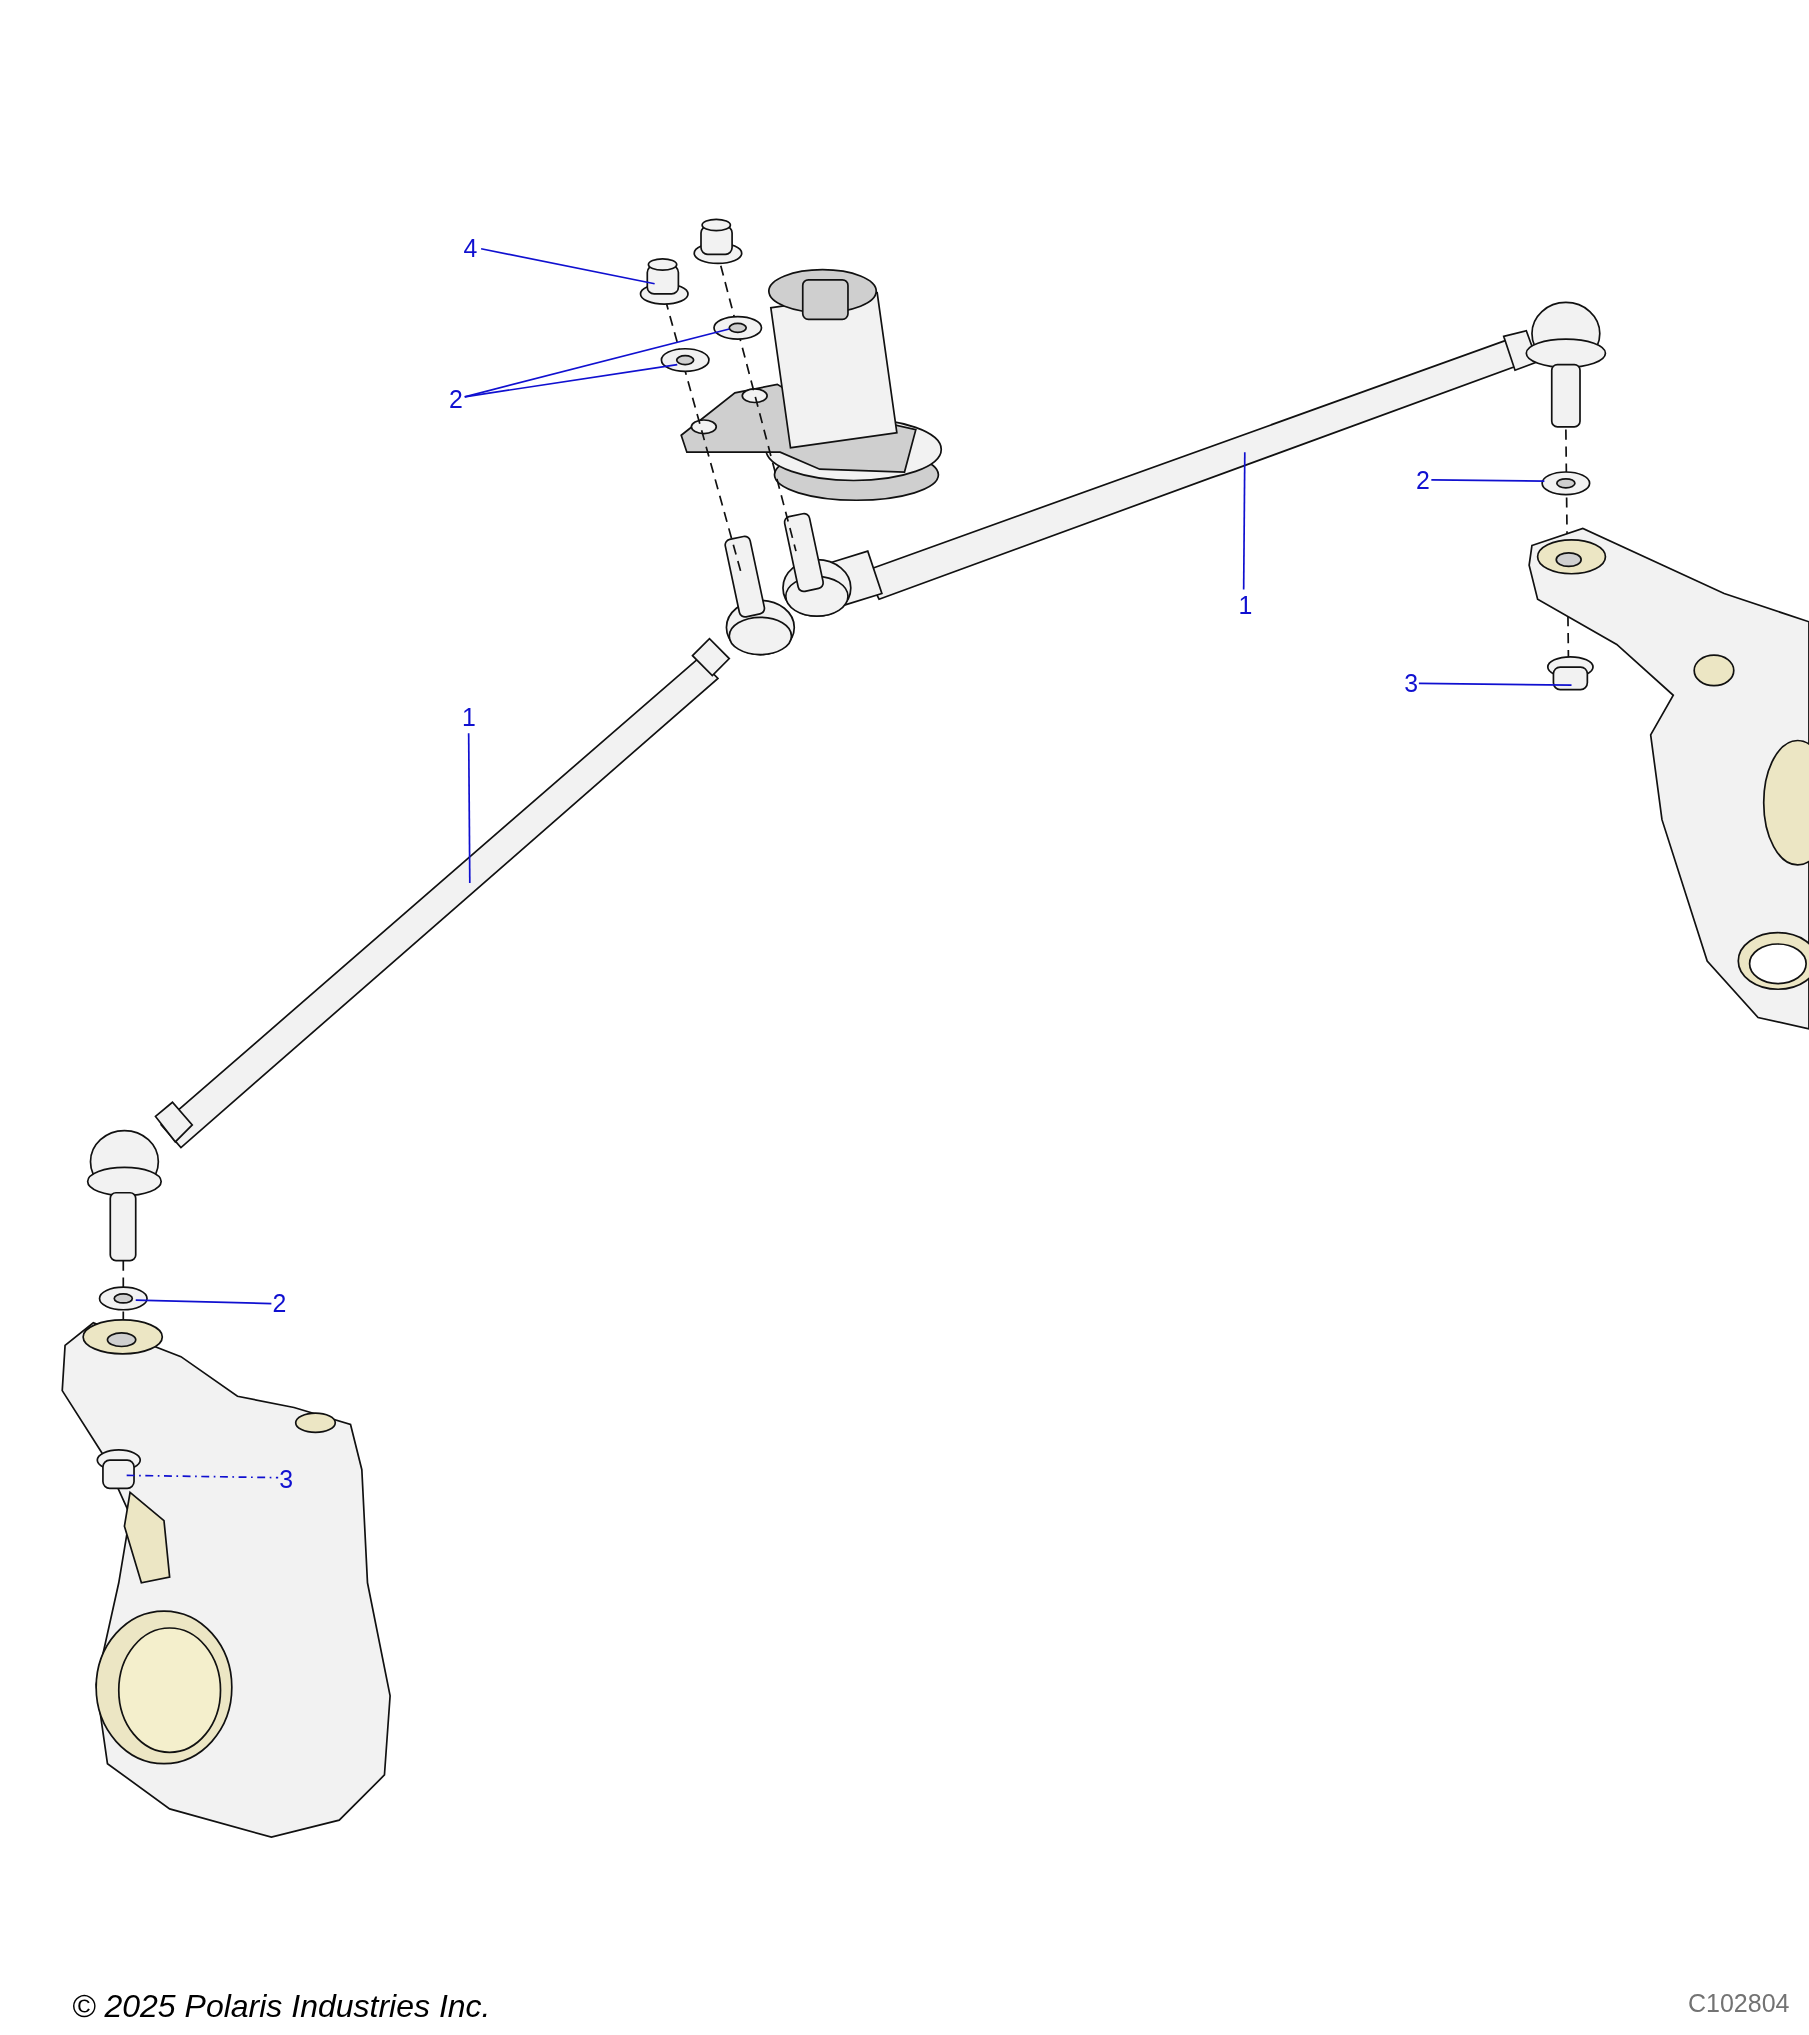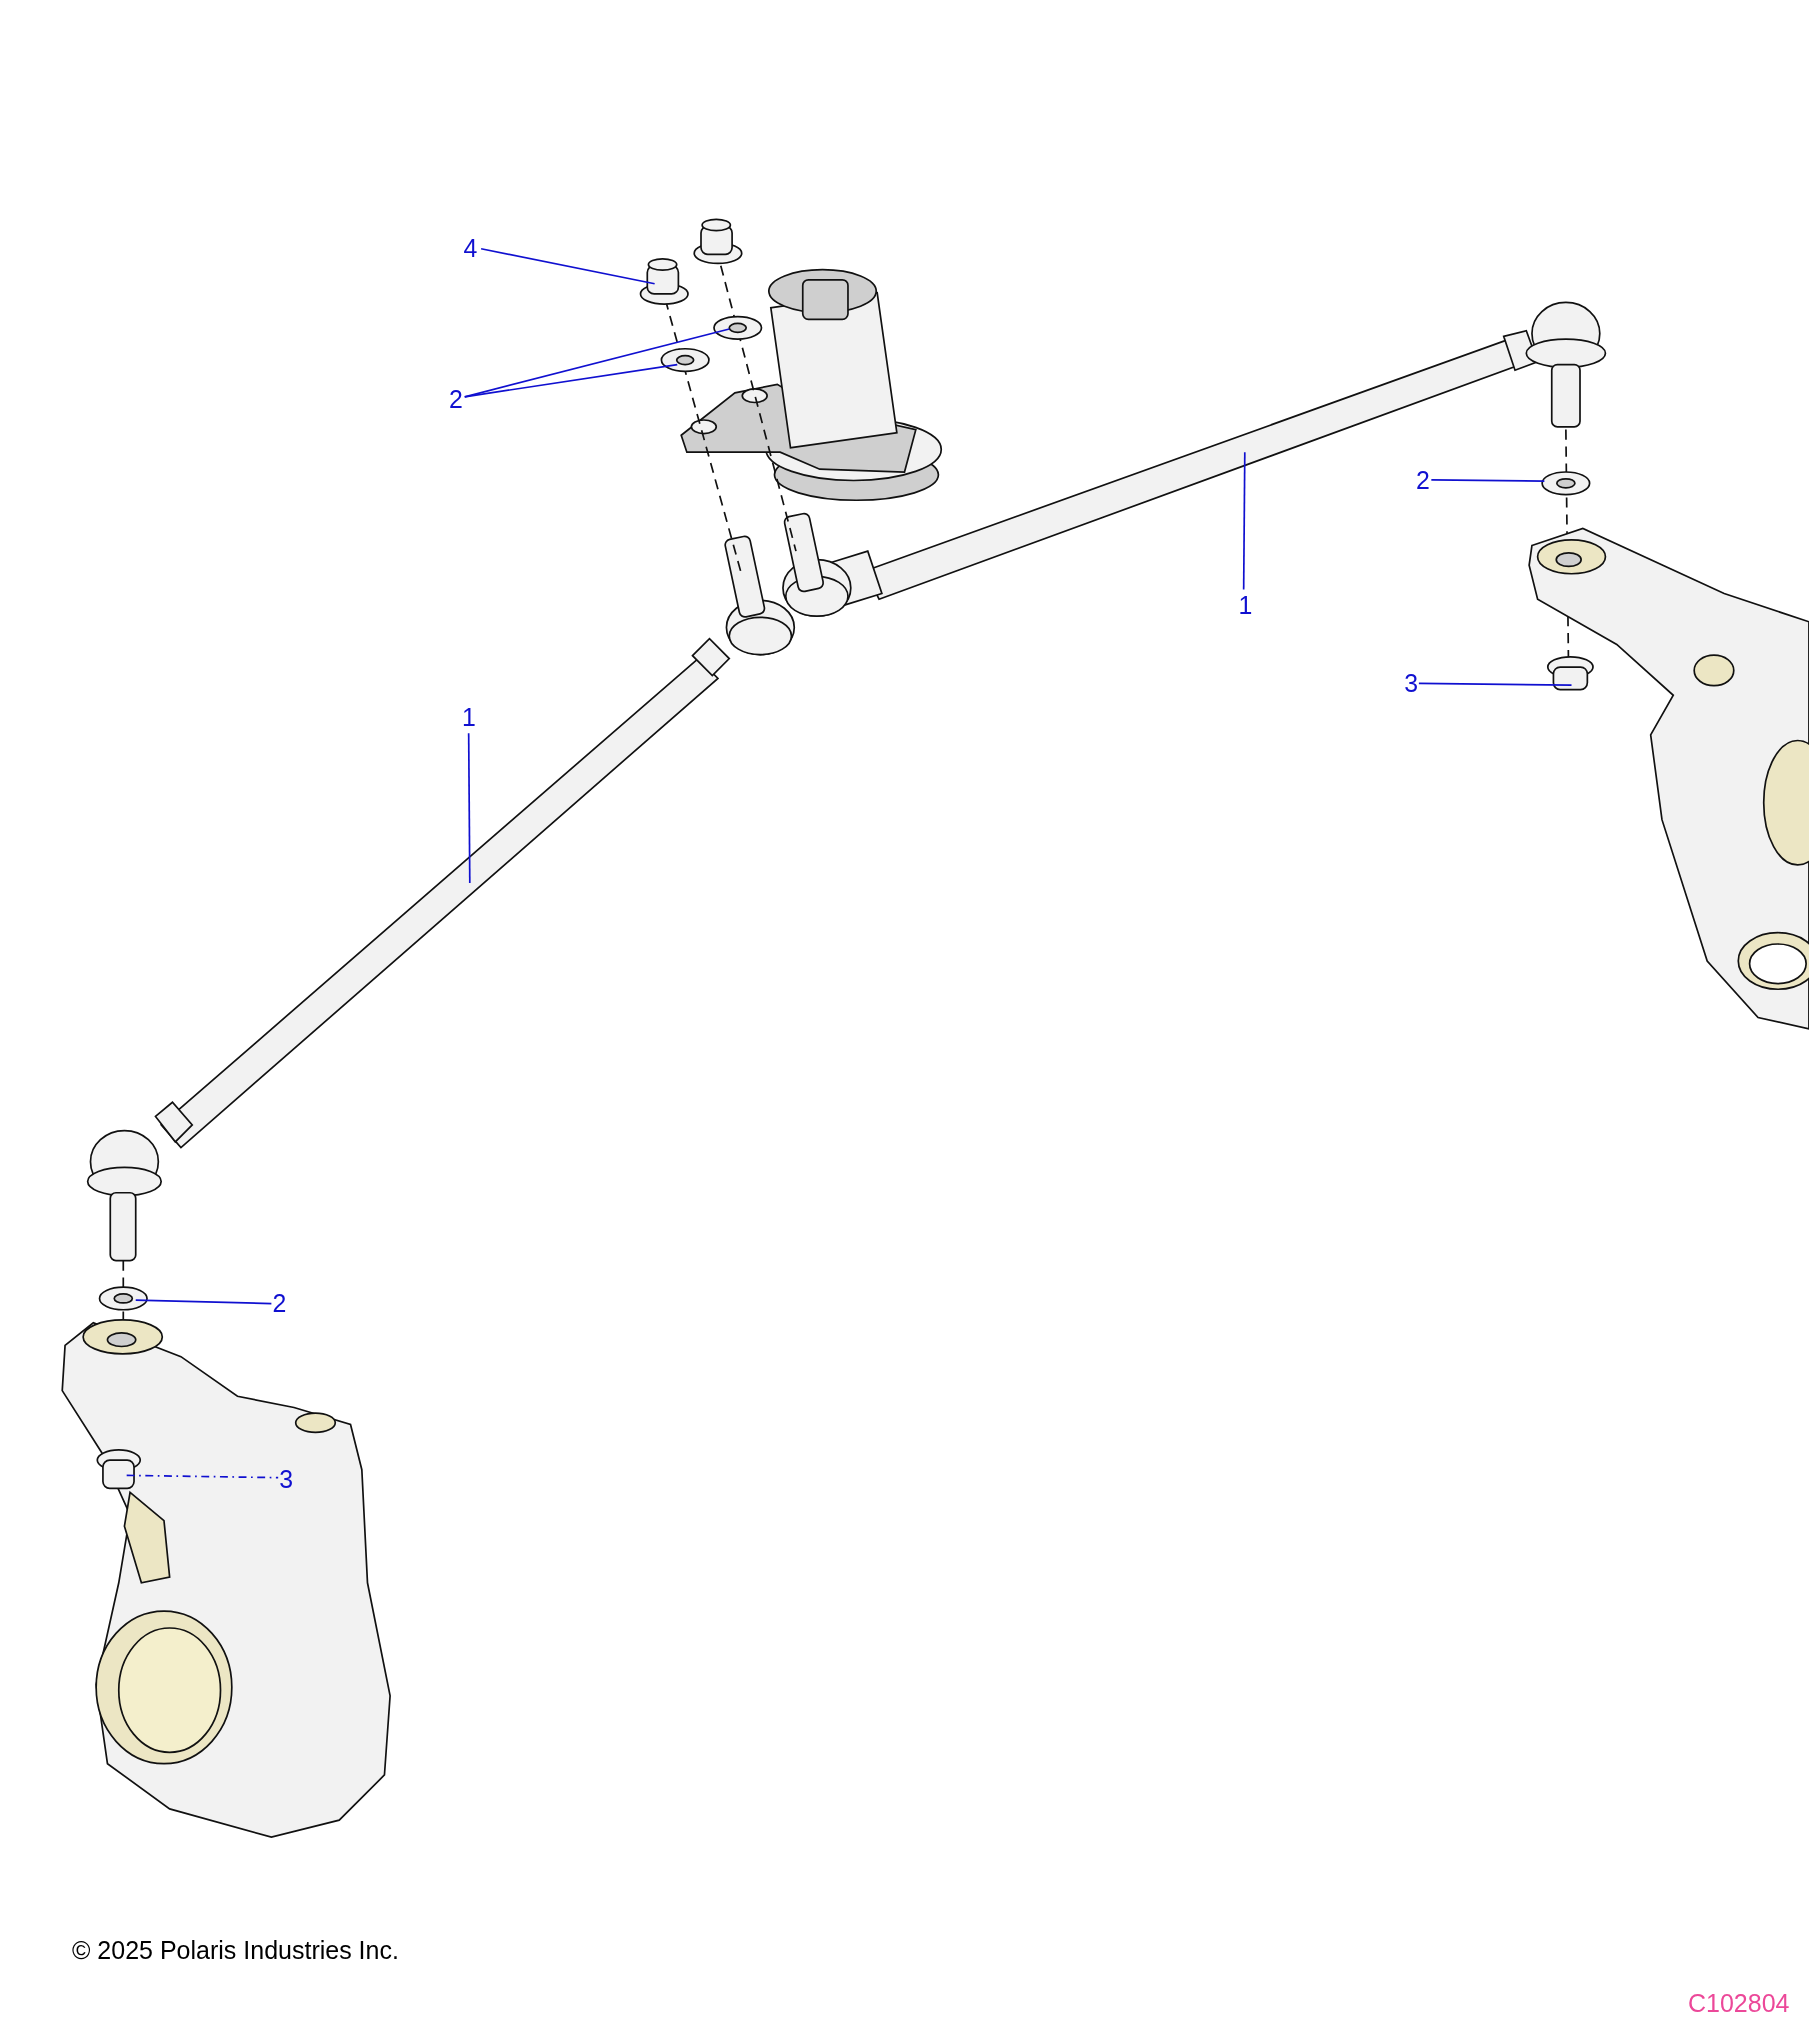--- a/index.html
+++ b/index.html
@@ -5,22 +5,22 @@
   html, body { margin:0; padding:0; background:#ffffff; }
   body { width:1809px; height:2035px; position:relative; overflow:hidden; font-family:"Liberation Sans", sans-serif; }
   #diagram { position:absolute; left:0; top:0; width:1809px; height:2035px; }
   .callout { fill:#1010d0; font-family:"Liberation Sans", sans-serif; font-size:44px; }
   .leader { stroke:#1010d0; stroke-width:3; fill:none; }
   .leader-dash { stroke:#1010d0; stroke-width:3; fill:none; stroke-dasharray:14 8 3 8; }
   .part { fill:#f2f2f2; stroke:#111; stroke-width:3; }
   .part-dark { fill:#cfcfcf; stroke:#111; stroke-width:3; }
   .bush { fill:#ece6c4; stroke:#111; stroke-width:3; }
   .axis { stroke:#111; stroke-width:3; stroke-dasharray:18 12; fill:none; }
-  .footer-left { position:absolute; left:72px; top:1936px; font-size:25px; color:#000; white-space:nowrap; }
-  .footer-right { position:absolute; left:1688px; top:1989px; font-size:25px; color:#ec4899; white-space:nowrap; }
+  .footer-left { position:absolute; left:72px; top:1988px; font-size:32px; color:#000; white-space:nowrap;font-style:italic; }
+  .footer-right { position:absolute; left:1688px; top:1989px; font-size:25px; color:#737373; white-space:nowrap; }
 </style>
 </head>
 <body>
 
 <svg id="diagram" viewBox="0 0 3200 3600" xmlns="http://www.w3.org/2000/svg">
   <defs>
     <linearGradient id="rodGrad" x1="0" y1="0" x2="0" y2="1">
       <stop offset="0" stop-color="#ffffff"></stop>
       <stop offset="0.6" stop-color="#e8e8e8"></stop>
       <stop offset="1" stop-color="#a8a8a8"></stop>

